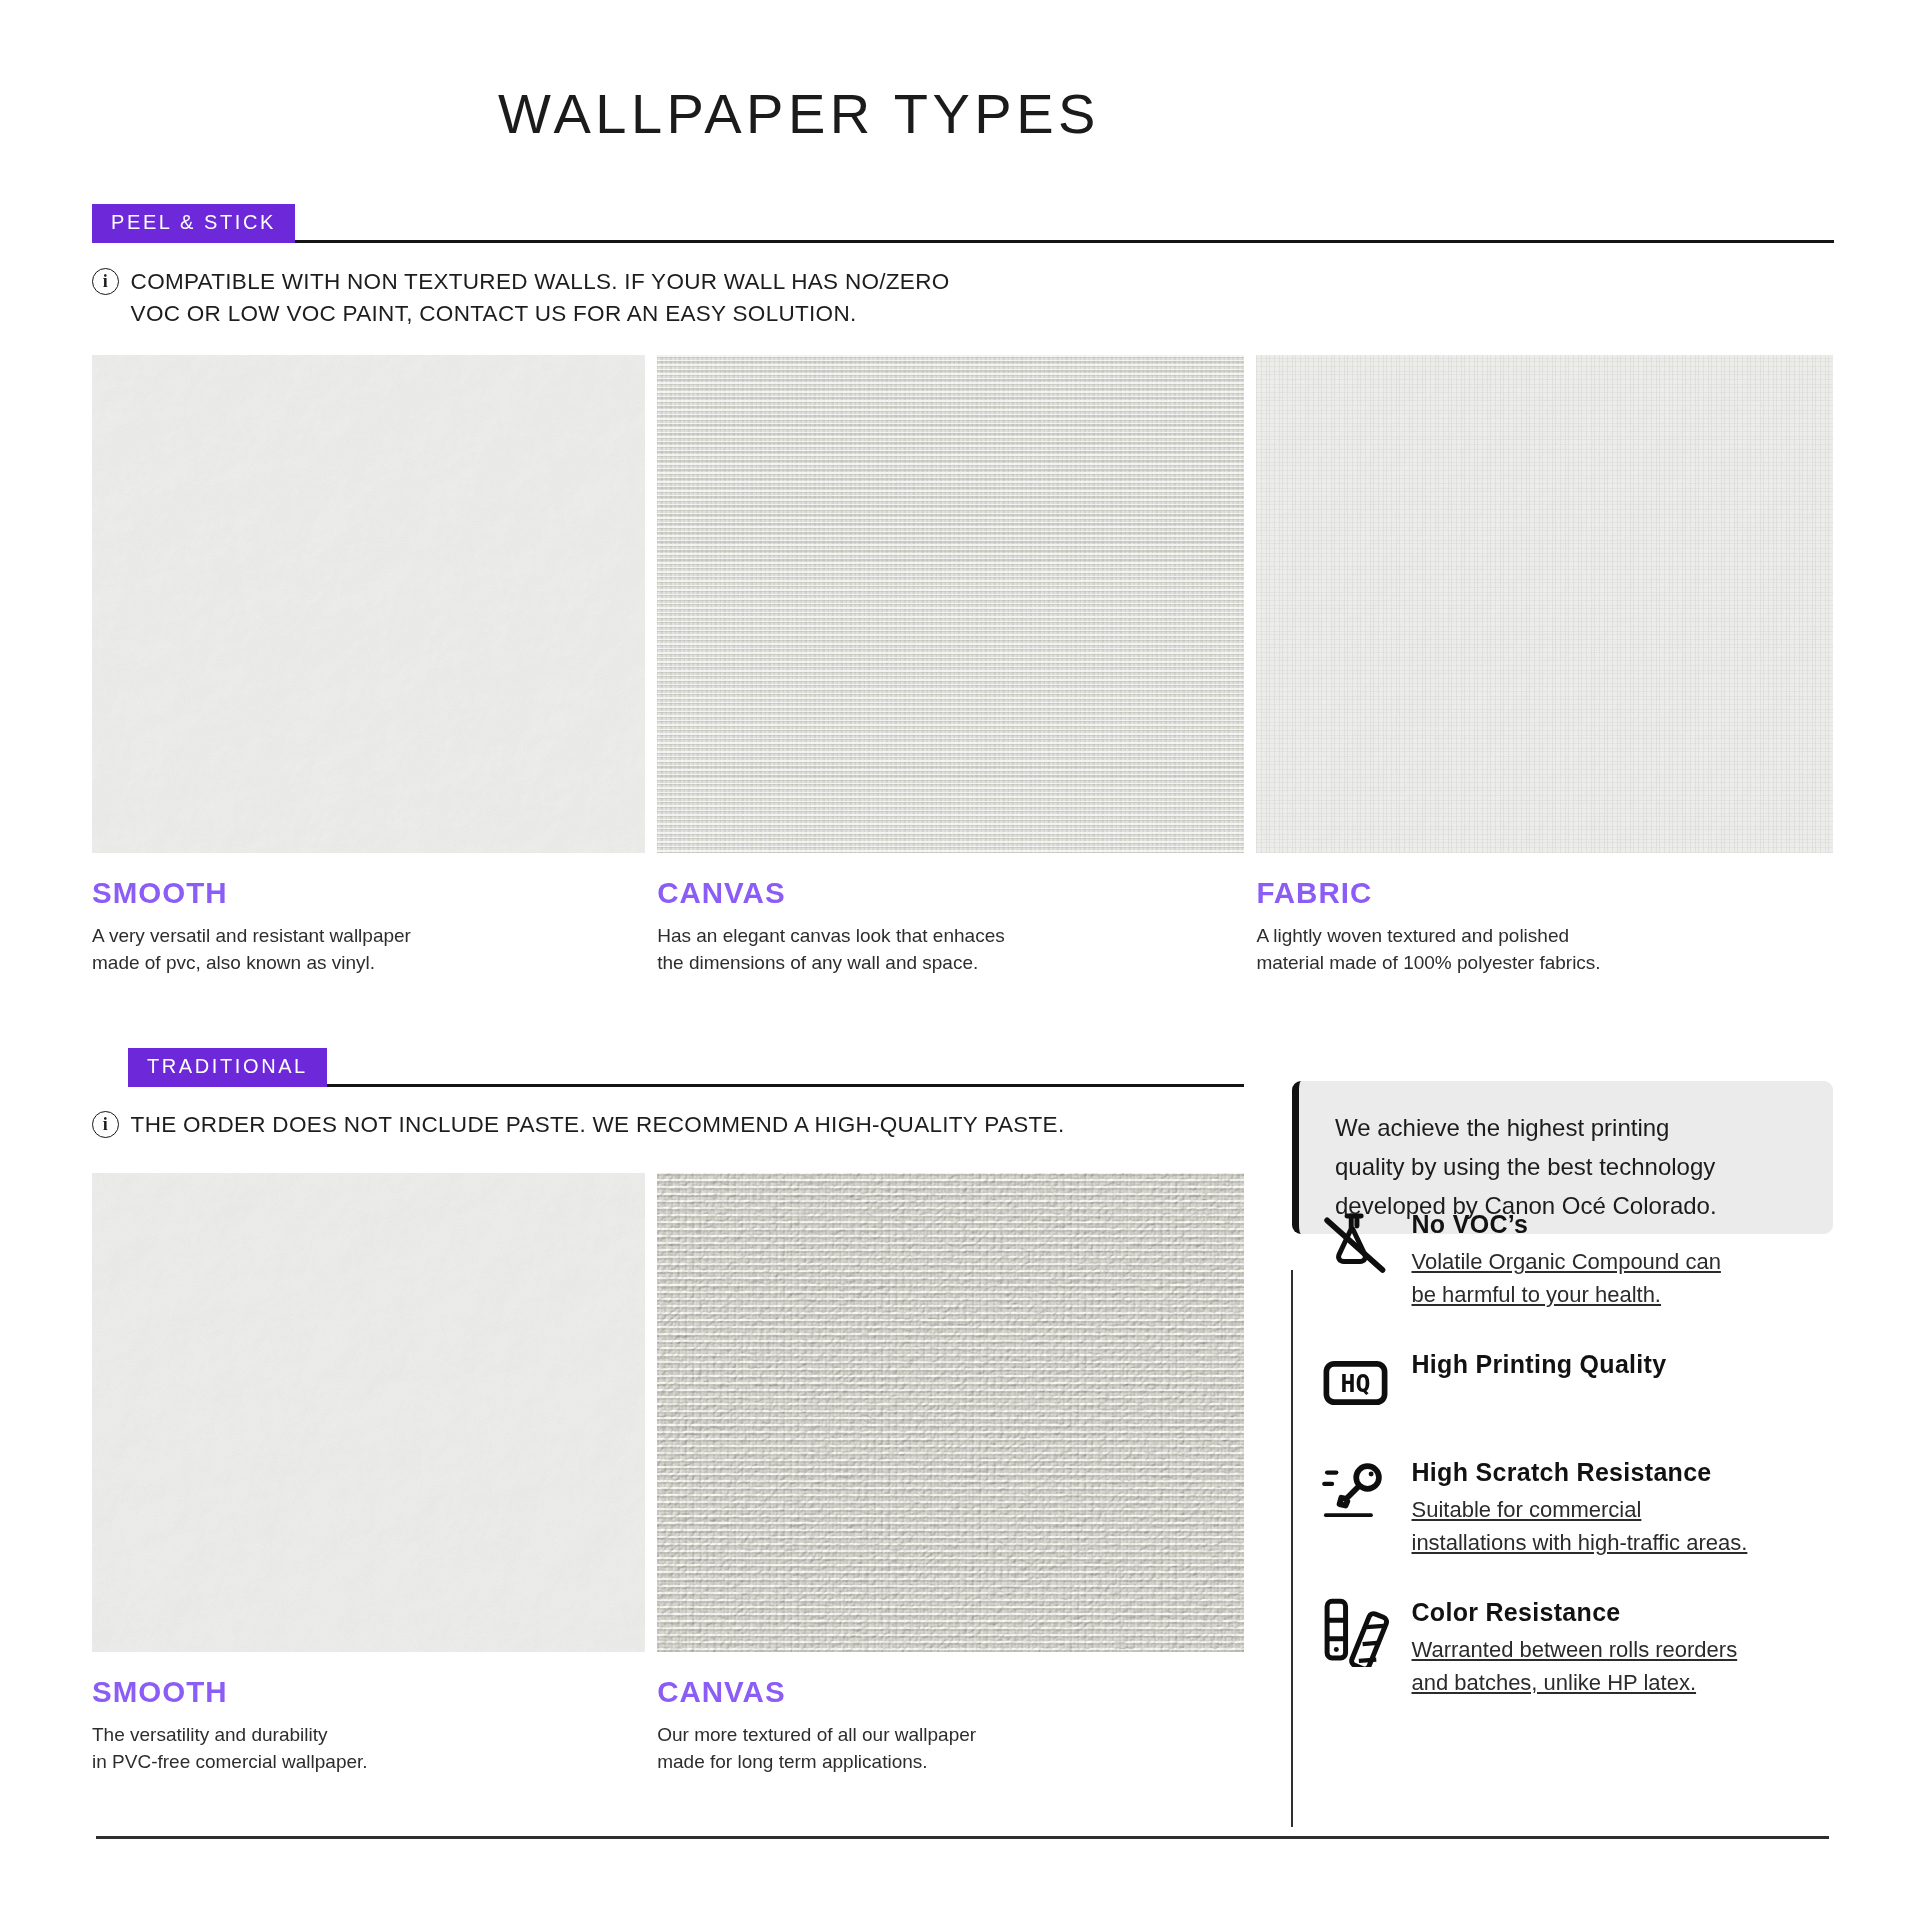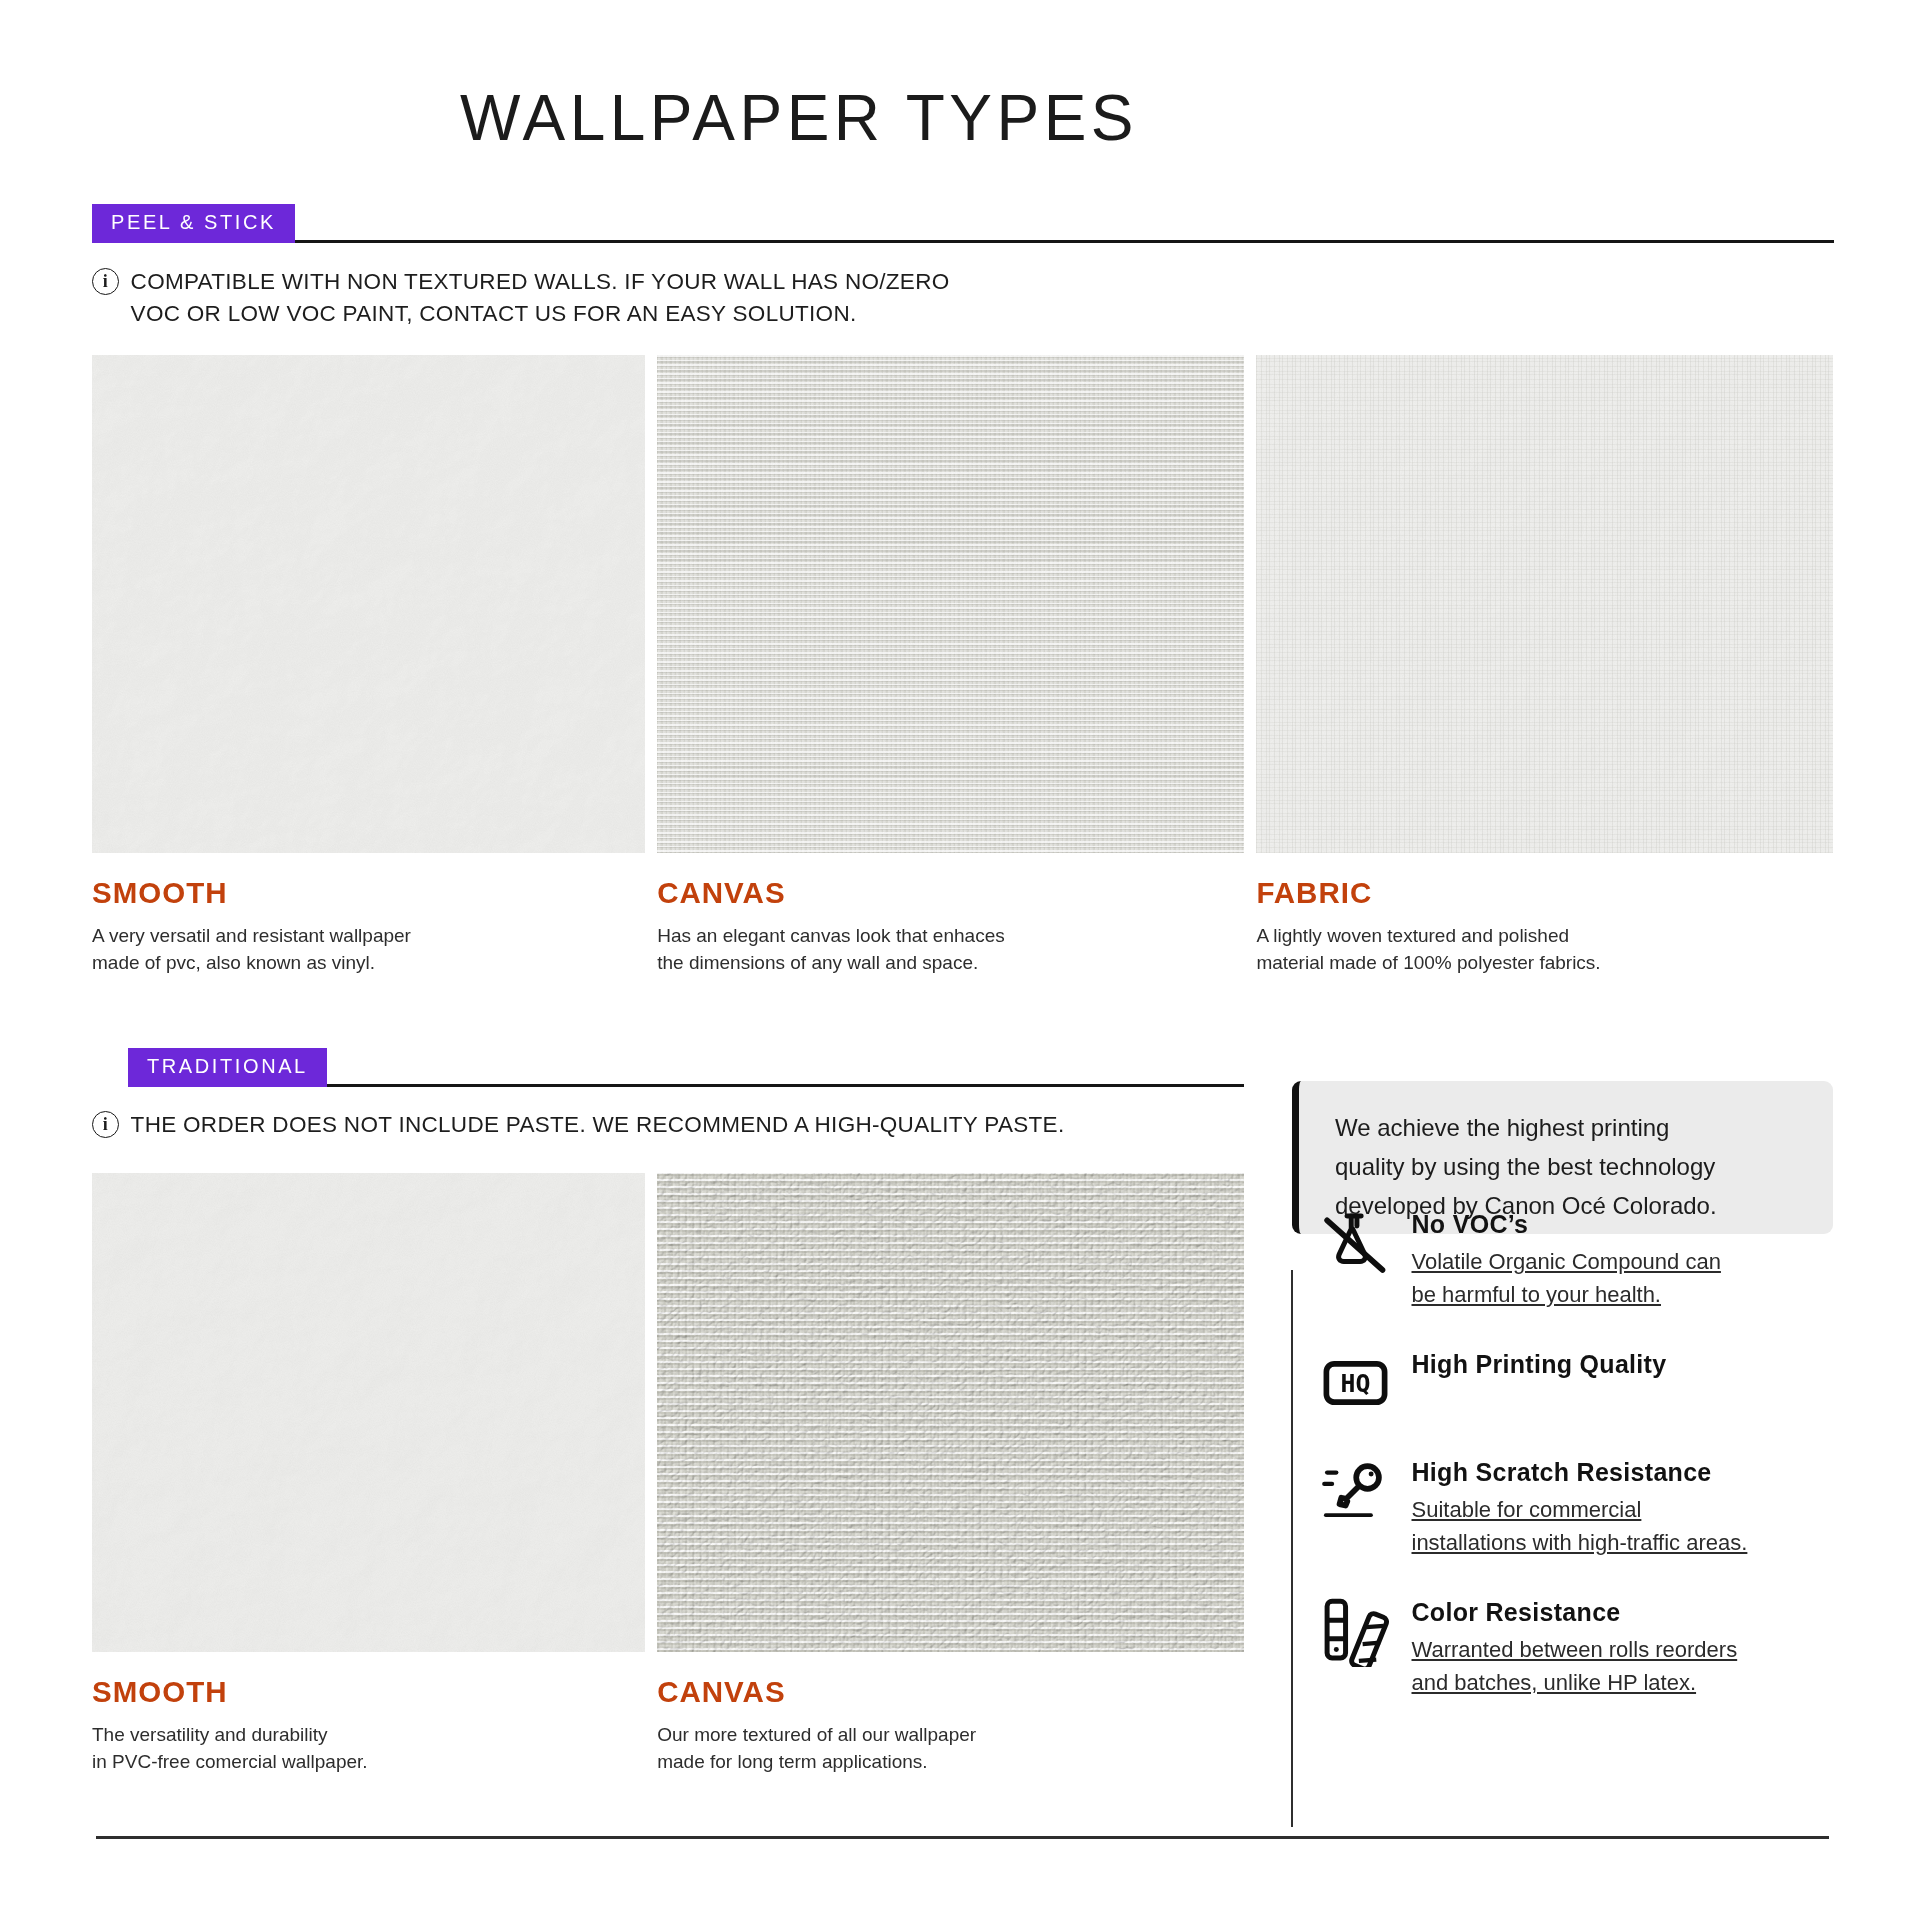--- a/index.html
+++ b/index.html
@@ -5,21 +5,21 @@
   * { margin:0; padding:0; box-sizing:border-box; }
   html,body { background:#ffffff; }
   #page {
     position:relative; width:1926px; height:1926px; background:#ffffff;
     font-family:"Liberation Sans", sans-serif; color:#161616; overflow:hidden;
   }
 
   
   .title {
     position:absolute; top:81px; left:799px; transform:translateX(-50%);
-    font-size:64px; font-weight:300; letter-spacing:4.5px; white-space:nowrap; color:#1b1b1b;
+    font-size:56px; font-weight:300; letter-spacing:4.5px; white-space:nowrap; color:#1b1b1b;
   }
   .section-header { position:absolute; display:flex; align-items:flex-end; }
   #hdr-peel { left:92px; top:204px; width:1742px; }
   #hdr-trad { left:92px; top:1048px; width:1152px;padding-left:36px; }
   .badge {
     background:#6d28d9; color:#ffffff; font-size:20px; font-weight:500;
     letter-spacing:2.6px; padding:7px 19px 9px; white-space:nowrap;
   }
   .hdr-rule { flex:1; height:3.2px; background:#151515; }
 
@@ -56,21 +56,21 @@
       repeating-linear-gradient(90deg, rgba(190,190,182,0.22) 0 0.6px, rgba(255,255,255,0) 0.6px 2.6px),
       repeating-linear-gradient(0deg,  rgba(196,196,188,0.18) 0 0.6px, rgba(255,255,255,0) 0.6px 2.6px);
   }
   .t-canvas-coarse {
     background-color:#efefe9;
     background-image:
       repeating-linear-gradient(0deg,  rgba(168,168,156,0.42) 0 1.9px, rgba(255,255,255,0.9) 1.9px 3.9px, rgba(198,198,188,0.30) 3.9px 7px),
       repeating-linear-gradient(90deg, rgba(174,174,162,0.36) 0 1.9px, rgba(255,255,255,0.0) 1.9px 4.5px, rgba(204,204,194,0.26) 4.5px 7px);
   }
 
-  .sw-name { margin-top:23px; font-size:29.5px; font-weight:600; letter-spacing:1px; color:#c2410c; }
+  .sw-name { margin-top:23px; font-size:29.5px; font-weight:600; letter-spacing:1px; color:#8b5cf6; }
   .sw-desc { margin-top:13px; font-size:19px; line-height:1.42; color:#2d2d2d; }
 
   
   #quality-box {
     position:absolute; left:1292px; top:1081px; width:541px; height:153px;
     background:#ebebeb; border-left:7.7px solid #111111;
     padding:27px 19px 0 36px; font-size:24px; line-height:1.63; color:#1c1c1c;border-radius:9px;
   }
   #features-divider { position:absolute; left:1291px; top:1270px; width:1.9px; height:557px; background:#2f2f2f; }
   #features { position:absolute; left:1320px; top:1207px; width:514px; display:flex; flex-direction:column; gap:36px; }

